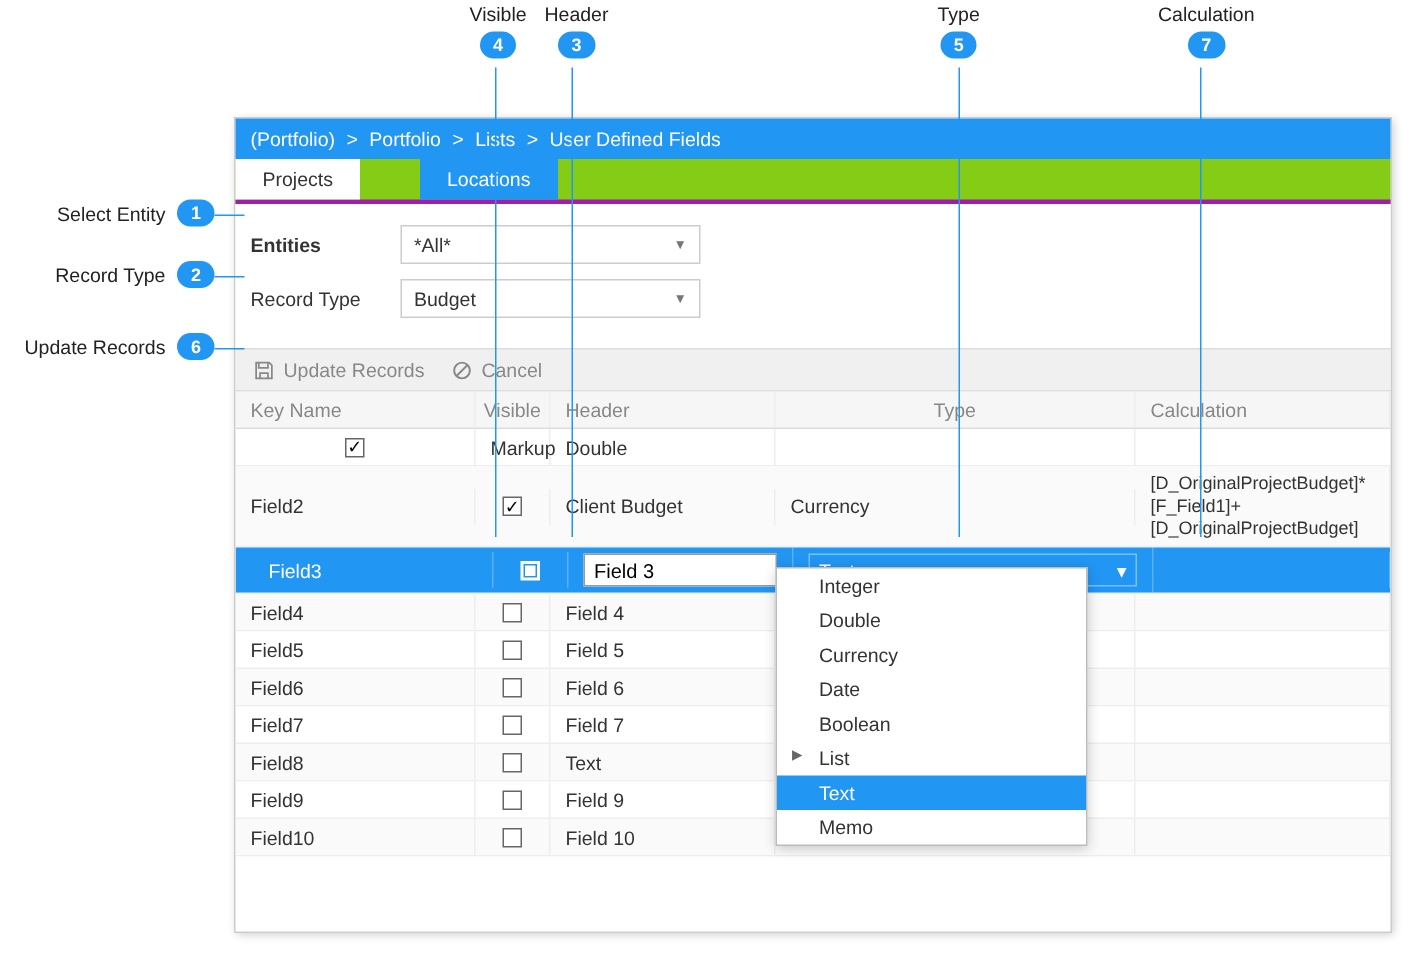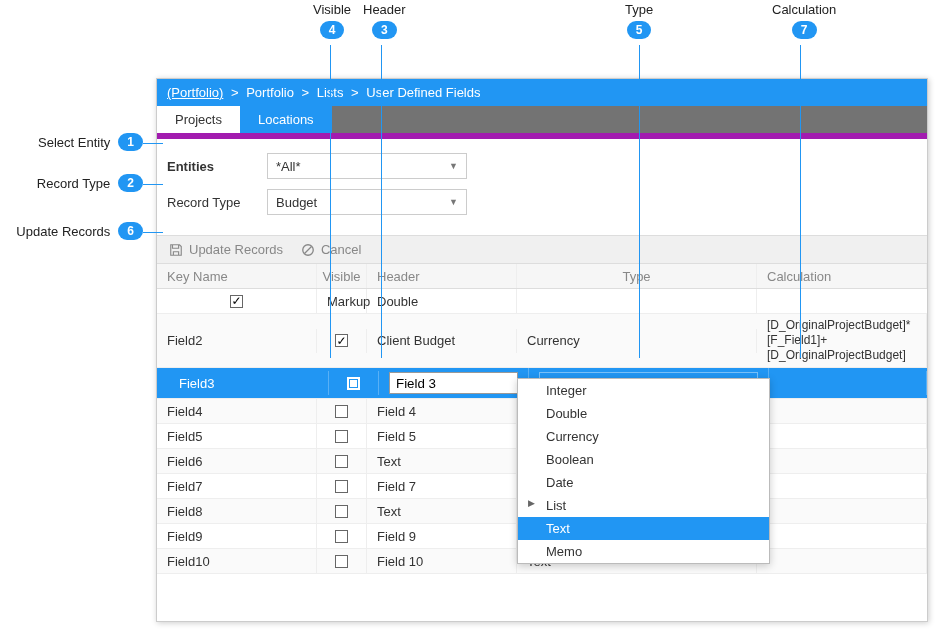--- a/index.html
+++ b/index.html
@@ -16,24 +16,24 @@
   
   
   .panel {
     position: absolute; left: 156px; top: 78px; width: 772px; height: 544px;
     border: 1px solid #ccc; box-shadow: 1px 1px 6px rgba(0,0,0,0.2);
     background: #fff; display: flex; flex-direction: column;
   }
   .breadcrumb {
     background: #2196f3; color: #fff; padding: 6px 10px; font-size: 13px;
   }
-  .breadcrumb .bc-link { text-decoration: underline; cursor: pointer; }
+  .breadcrumb .bc-link { cursor: pointer; }
   .breadcrumb .sep { padding: 0 4px; }
   
-  .tabs { display: flex; border-bottom: 6px solid #a21caf; background: #737373; }
+  .tabs { display: flex; border-bottom: 3px solid #a21caf; background: #84cc16; gap: 40px; }
   .tab {
     padding: 6px 18px; cursor: pointer; color: #fff; background: #2196f3;
   }
   .tab.active { background: #fff; color: #333; }
   
   .form-area { padding: 4px 10px 10px; background: #fff; }
   .form-row { display: flex; align-items: center; margin: 10px 0; }
   .form-row .flabel { width: 100px; color: #333; }
   .form-row .flabel.bold { font-weight: 700; }
   .form-row .select {
@@ -80,21 +80,21 @@
   }
   .chk { width: 13px; height: 13px; border: 1px solid #666; background: #fff; display: inline-flex; align-items: center; justify-content: center; }
   .chk.checked::after { content: "✓"; font-size: 12px; line-height: 1; color: #000; }
   .chk.half { border: 2px solid #fff; background: #2196f3; }
   .chk.half::after { content: ""; width:7px; height:7px; background:#fff; }
   
   
   .dropdown {
     position: absolute; background: #fff; border: 1px solid #bbb;
     box-shadow: 0 2px 8px rgba(0,0,0,0.2); z-index: 30;
-    width: 253px;
+    width: 208px;
   }
   .dropdown .ditem {
     padding: 4px 10px 4px 28px; cursor: pointer; color: #333; position: relative;
   }
   .dropdown .ditem.selected { background: #2196f3; color: #fff; }
   .dropdown .ditem .expand { position: absolute; left: 10px; color: #666; font-size: 9px; }
   
   .calc-cell { font-size: 12px; line-height: 1.25; }
 </style>
 </head>
@@ -254,20 +254,21 @@
           </div>
           <div class="gcell">Field 5</div>
           <div class="gcell">Text</div>
           <div class="gcell calc-cell"></div>
         </div>
         <div class="grid-row alt">
           <div class="gcell">Field6</div>
           <div class="gcell center">
             <span class="chk"></span>
           </div>
+          <div class="gcell">Field 6</div>
           <div class="gcell">Text</div>
           <div class="gcell calc-cell"></div>
         </div>
         <div class="grid-row">
           <div class="gcell">Field7</div>
           <div class="gcell center">
             <span class="chk"></span>
           </div>
           <div class="gcell">Field 7</div>
           <div class="gcell">Text</div>
@@ -301,18 +302,18 @@
         </div>
       </div>
   </div>
 
 </div>
 
 <div class="dropdown" style="left:517px; top:378px;" id="type-dropdown">
     <div class="ditem"><span>Integer</span></div>
     <div class="ditem"><span>Double</span></div>
     <div class="ditem"><span>Currency</span></div>
+    <div class="ditem"><span>Date</span></div>
     <div class="ditem"><span>Boolean</span></div>
-    <div class="ditem"><span>Date</span></div>
     <div class="ditem"><span class="expand">▶</span><span>List</span></div>
     <div class="ditem selected"><span>Text</span></div>
     <div class="ditem"><span>Memo</span></div>
   </div>
 
 </body></html>

